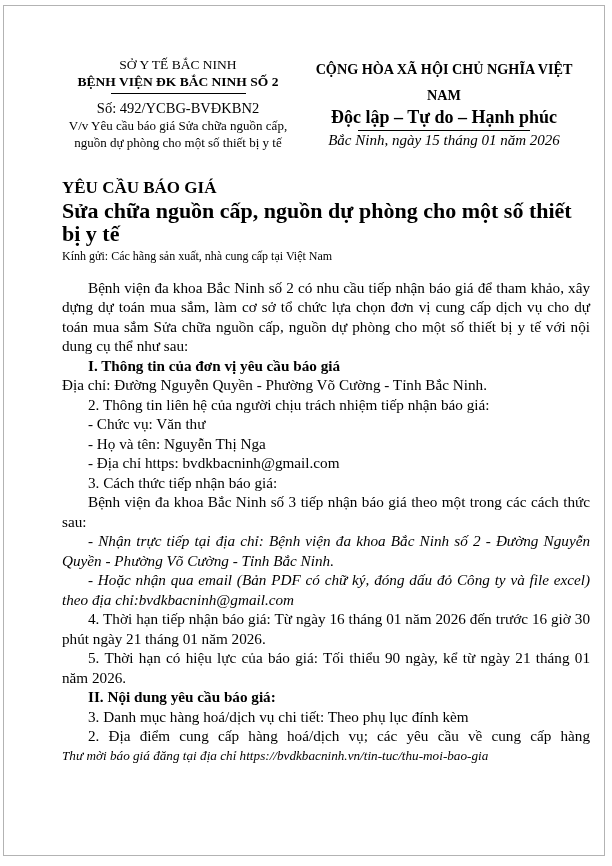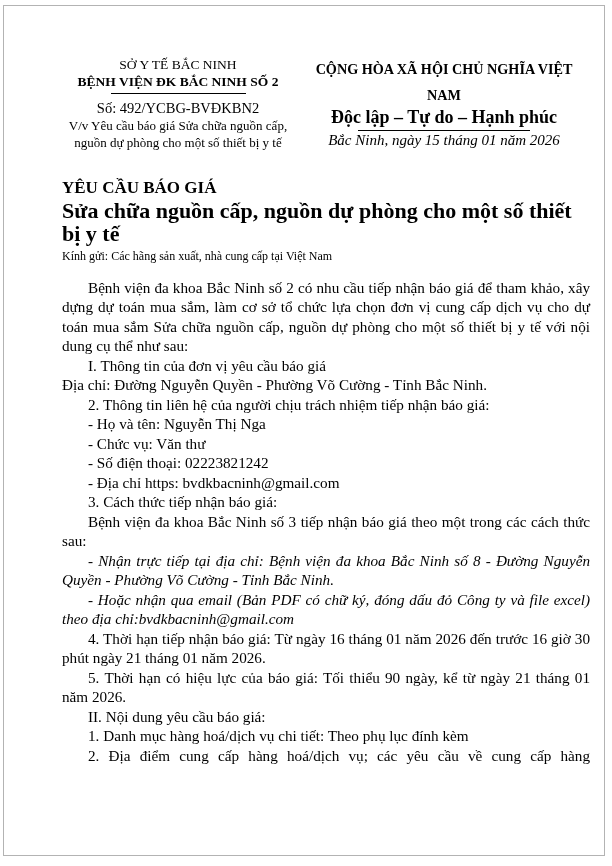--- a/index.html
+++ b/index.html
@@ -16,21 +16,21 @@
     left: 3px;
     top: 5px;
     width: 602px;
     height: 851px;
     box-sizing: border-box;
     border: 1px solid #b3b3b3;
     background: #ffffff;
     padding: 50px 14px 0 58px;
     overflow: hidden;
   }
-  .bold   { font-weight: normal; }
+  .bold   { font-weight: bold; }
   .italic { font-style: italic; }
 
   
   .header { display: flex; align-items: flex-start; }
   .h-left {
     width: 232px;
     text-align: center;
     flex: 0 0 auto;
   }
   .h-right {
@@ -110,29 +110,29 @@
     <div class="doc-title">YÊU CẦU BÁO GIÁ</div>
     <div class="doc-subtitle">Sửa chữa nguồn cấp, nguồn dự phòng cho một số thiết bị y tế</div>
     <div class="doc-kinhgui">Kính gửi: Các hãng sản xuất, nhà cung cấp tại Việt Nam</div>
   </div>
 
   <div class="doc-body" id="doc-body">
       <p class="para indent">Bệnh viện đa khoa Bắc Ninh số 2 có nhu cầu tiếp nhận báo giá để tham khảo, xây dựng dự toán mua sắm, làm cơ sở tổ chức lựa chọn đơn vị cung cấp dịch vụ cho dự toán mua sắm Sửa chữa nguồn cấp, nguồn dự phòng cho một số thiết bị y tế với nội dung cụ thể như sau:</p>
       <p class="para bold indent">I. Thông tin của đơn vị yêu cầu báo giá</p>
       <p class="para">Địa chỉ: Đường Nguyễn Quyền - Phường Võ Cường - Tỉnh Bắc Ninh.</p>
       <p class="para indent">2. Thông tin liên hệ của người chịu trách nhiệm tiếp nhận báo giá:</p>
+      <p class="para indent">- Chức vụ: Văn thư</p>
       <p class="para indent">- Họ và tên: Nguyễn Thị Nga</p>
-      <p class="para indent">- Chức vụ: Văn thư</p>
-      <p class="para indent">- Số điện thoại: 02223821242</p>
       <p class="para indent">- Địa chỉ https: bvdkbacninh@gmail.com</p>
       <p class="para indent">3. Cách thức tiếp nhận báo giá:</p>
       <p class="para indent">Bệnh viện đa khoa Bắc Ninh số 3 tiếp nhận báo giá theo một trong các cách thức sau:</p>
-      <p class="para italic indent">- Nhận trực tiếp tại địa chỉ: Bệnh viện đa khoa Bắc Ninh số 8 - Đường Nguyễn Quyền - Phường Võ Cường - Tỉnh Bắc Ninh.</p>
+      <p class="para italic indent">- Nhận trực tiếp tại địa chỉ: Bệnh viện đa khoa Bắc Ninh số 2 - Đường Nguyễn Quyền - Phường Võ Cường - Tỉnh Bắc Ninh.</p>
       <p class="para italic indent">- Hoặc nhận qua email (Bản PDF có chữ ký, đóng dấu đỏ Công ty và file excel) theo địa chỉ:bvdkbacninh@gmail.com</p>
       <p class="para indent">4. Thời hạn tiếp nhận báo giá: Từ ngày 16 tháng 01 năm 2026 đến trước 16 giờ 30 phút ngày 21 tháng 01 năm 2026.</p>
       <p class="para indent">5. Thời hạn có hiệu lực của báo giá: Tối thiểu 90 ngày, kể từ ngày 21 tháng 01 năm 2026.</p>
       <p class="para bold indent">II. Nội dung yêu cầu báo giá:</p>
-      <p class="para indent">1. Danh mục hàng hoá/dịch vụ chi tiết: Theo phụ lục đính kèm</p>
+      <p class="para indent">3. Danh mục hàng hoá/dịch vụ chi tiết: Theo phụ lục đính kèm</p>
       <p class="para indent fill">2. Địa điểm cung cấp hàng hoá/dịch vụ; các yêu cầu về cung cấp hàng</p>
     </div>
 
+  <div class="footer-note">Thư mời báo giá đăng tại địa chỉ https://bvdkbacninh.vn/tin-tuc/thu-moi-bao-gia</div>
 
 </div>
 
 </body></html>

